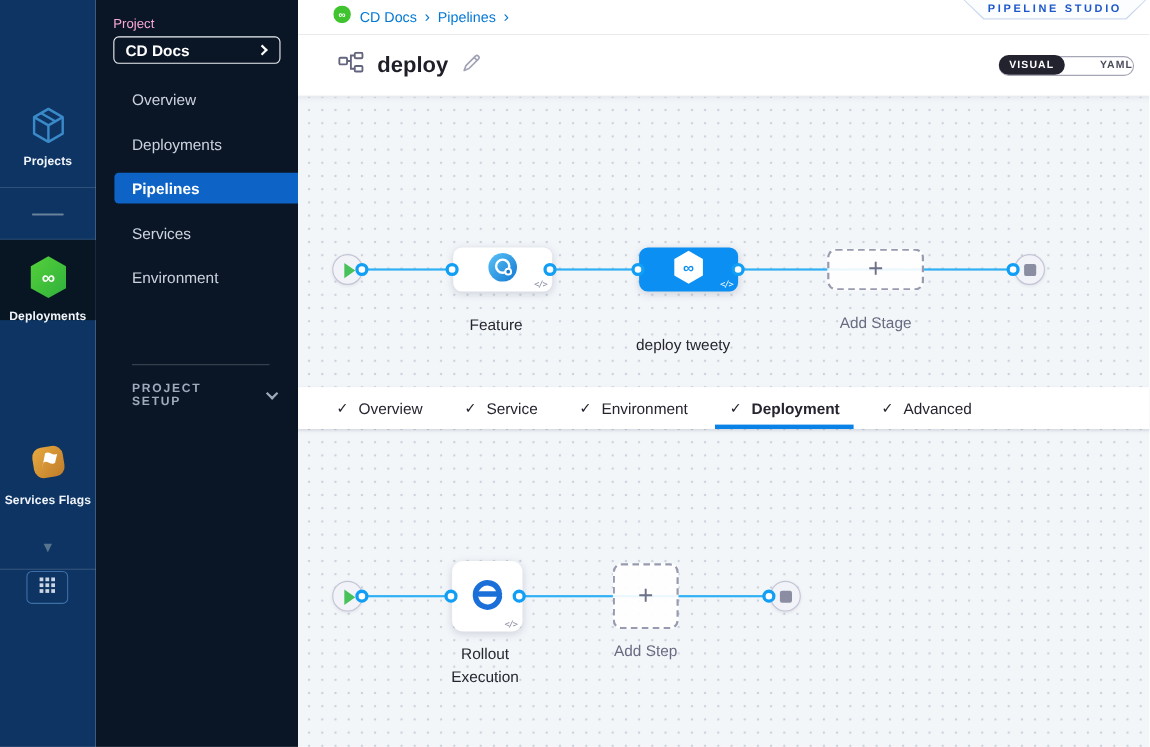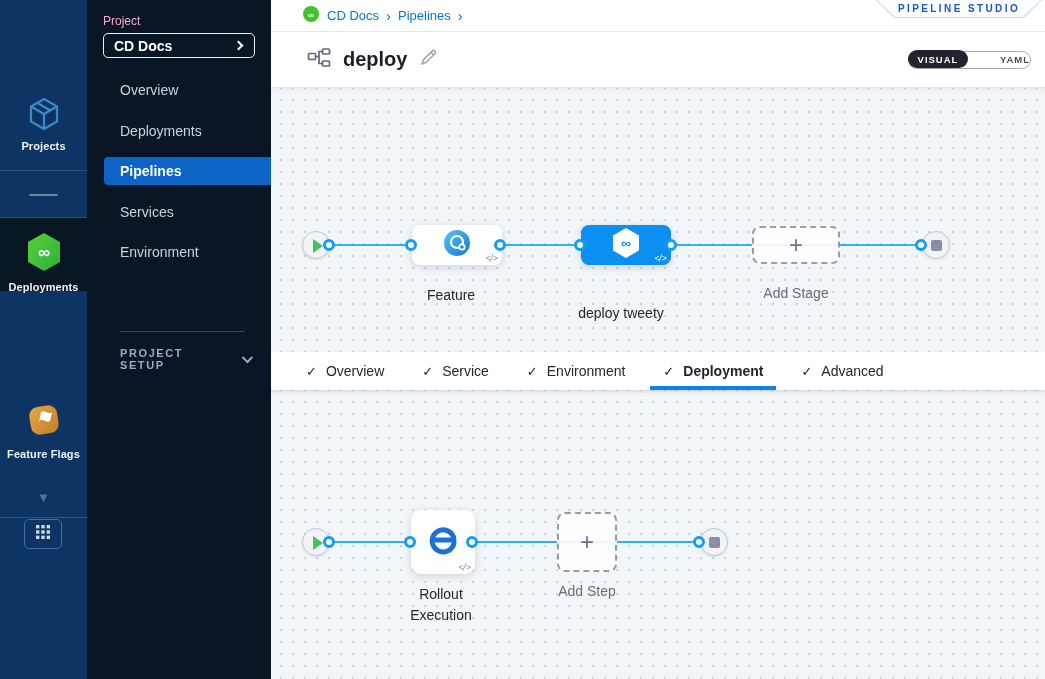--- a/index.html
+++ b/index.html
@@ -148,21 +148,21 @@
           <stop offset="0" stop-color="#e8a93f"></stop>
               <stop offset="1" stop-color="#bf7c2a"></stop>
             </linearGradient>
           </defs>
         <g transform="rotate(-9 20 20)">
             <rect x="6" y="6" width="28" height="28" rx="9" fill="url(#amb)"></rect>
           </g>
         <path d="M14 27 L17 12 C21 9.5 24 15 28 12.5 L26 21 C22 23.5 19 18 15.5 20.5" fill="#fff"></path>
       </svg>
     </span>
-    <span class="rlabel">Feature Flags</span>
+    <span class="rlabel">Services Flags</span>
   </div>
 
   <div class="rail-item rail-collapse">
     <span>▼</span>
   </div>
 
   <div class="rail-hr"></div>
 
   <div class="rail-gridbox">
     <span>

